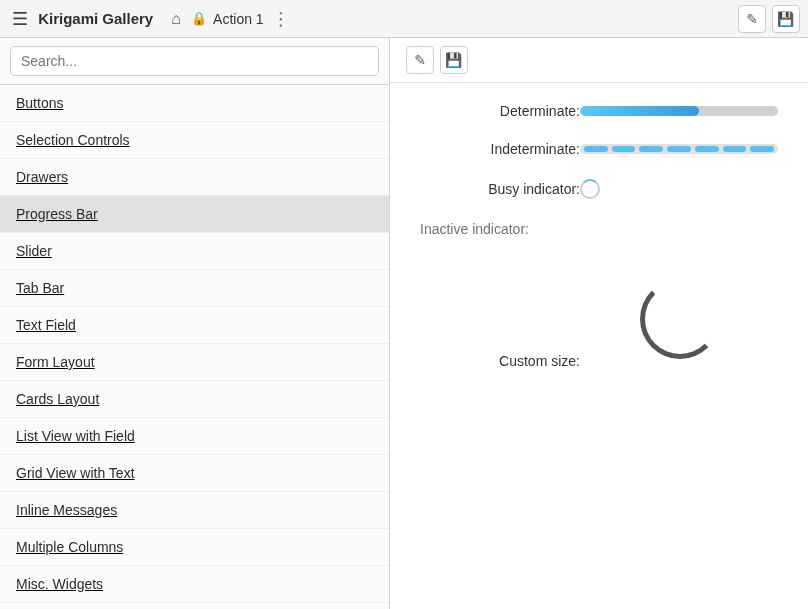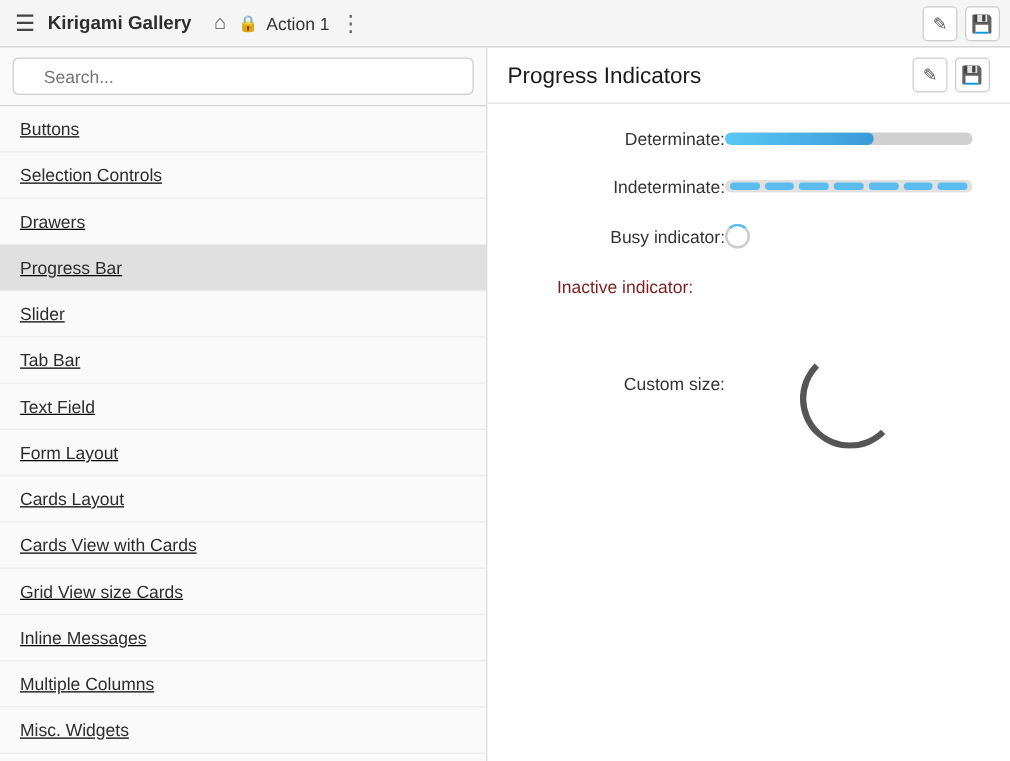--- a/index.html
+++ b/index.html
@@ -99,21 +99,21 @@
       display: flex;
       flex-direction: column;
       overflow: hidden;
     }
     .search-bar {
       padding: 8px 10px;
       border-bottom: 1px solid #d5d5d5;
     }
     .search-input {
       width: 100%;
-      padding: 6px 24px;
+      padding: 6px 10px;
       border: 1px solid #ccc;
       border-radius: 5px;
       font-size: 14px;
       background: #fff;
       color: #999;
       outline: none;
     }
     .sidebar-list {
       overflow-y: auto;
       flex: 1;
@@ -264,23 +264,23 @@
       animation: spin 1.5s linear infinite;
     }
 
     .inactive-row {
       display: flex;
       align-items: center;
       gap: 12px;
     }
     .inactive-label {
       min-width: 160px;
-      text-align: center;
-      font-size: 14px;
-      color: #7f1d1d;
+      text-align: left;
+      font-size: 14px;
+      color: #737373;
     }
     .inactive-value {
       color: #aaa;
       font-size: 14px;
     }
   </style>
 </head>
 <body>
 
 <div class="topbar">
@@ -308,31 +308,30 @@
 
     <div class="sidebar-item">Buttons</div>
         <div class="sidebar-item">Selection Controls</div>
         <div class="sidebar-item">Drawers</div>
         <div class="sidebar-item active">Progress Bar</div>
         <div class="sidebar-item">Slider</div>
         <div class="sidebar-item">Tab Bar</div>
         <div class="sidebar-item">Text Field</div>
         <div class="sidebar-item">Form Layout</div>
         <div class="sidebar-item">Cards Layout</div>
-        <div class="sidebar-item">Cards View with Cards</div>
-        <div class="sidebar-item">Grid View size Cards</div>
+        <div class="sidebar-item">List View with Field</div>
+        <div class="sidebar-item">Grid View with Text</div>
         <div class="sidebar-item">Inline Messages</div>
         <div class="sidebar-item">Multiple Columns</div>
         <div class="sidebar-item">Misc. Widgets</div>
       </div>
   </div>
 
   <div class="content">
     <div class="content-header">
-      <span class="content-title">Progress Indicators</span>
       <div class="content-header-icons">
         <div class="content-icon-btn">✎</div>
         <div class="content-icon-btn">💾</div>
       </div>
     </div>
     <div class="content-body">
 
       <div class="indicator-row">
         <span class="indicator-label">Determinate:</span>
         <div class="progress-track">
@@ -358,21 +357,21 @@
       <div class="indicator-row">
         <span class="indicator-label">Busy indicator:</span>
         <div class="busy-spinner"></div>
       </div>
 
       <div class="inactive-row">
         <span class="inactive-label">Inactive indicator:</span>
         <span class="inactive-value"></span>
       </div>
 
-      <div class="indicator-row" style="align-items: flex-start; margin-top: 10px;">
+      <div class="indicator-row" style="align-items: flex-end; margin-top: 10px;">
         <span class="indicator-label" style="margin-top: 30px;">Custom size:</span>
         <div class="custom-spinner-container">
           <div class="custom-spinner"></div>
         </div>
       </div>
 
     </div>
   </div>
 
 </div>

